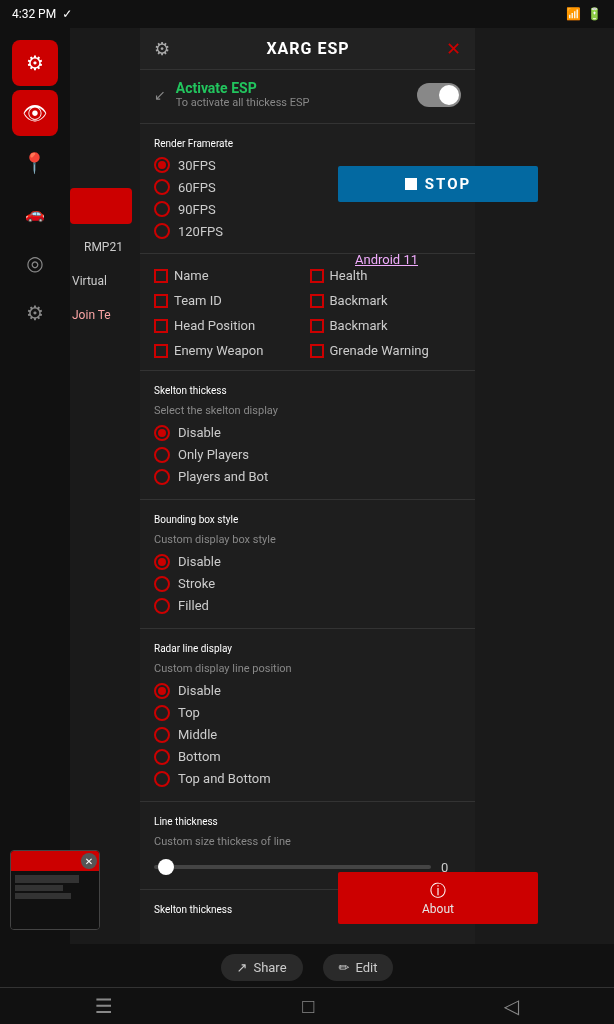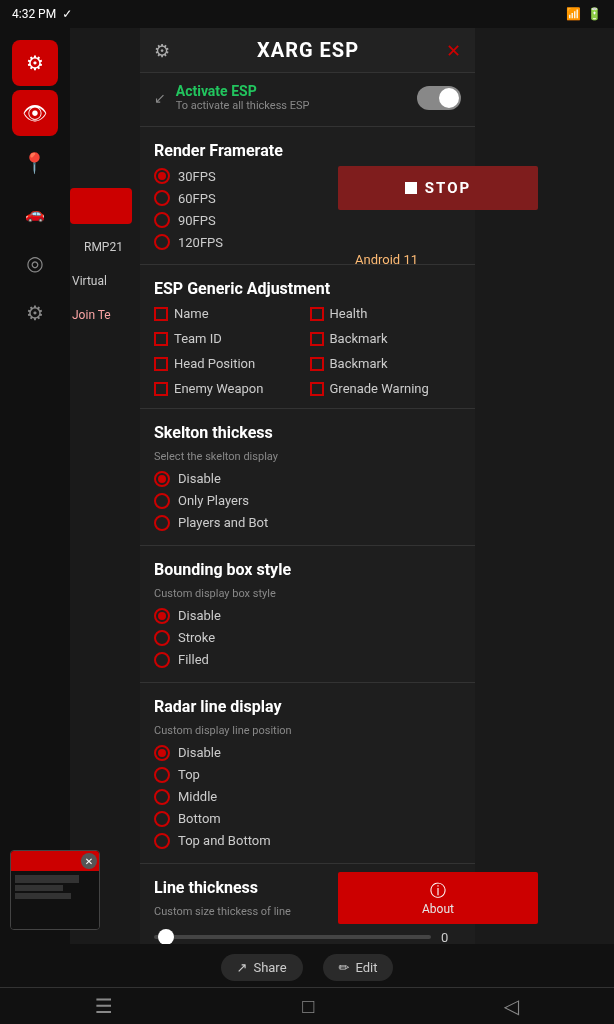--- a/index.html
+++ b/index.html
@@ -92,21 +92,21 @@
     .panel-header {
       background: #222;
       display: flex;
       align-items: center;
       justify-content: space-between;
       padding: 10px 14px;
       border-bottom: 1px solid #333;
     }
     .panel-title {
       color: #fff;
-      font-size: 20px;
+      font-size: 16px;
       font-weight: bold;
       letter-spacing: 1px;
     }
     .gear-icon-header {
       color: #aaa;
       font-size: 18px;
     }
     .close-btn {
       color: #cc0000;
       font-size: 18px;
@@ -161,22 +161,22 @@
       right: 2px;
       transition: left 0.2s;
     }
 
     
     .section {
       padding: 10px 14px 6px;
     }
     .section-title {
       color: #fff;
-      font-size: 16px;
-      font-weight: bold;
+      font-size: 10px;
+      font-weight: normal;
       margin-bottom: 8px;
     }
     .section-subtitle {
       color: #888;
       font-size: 11px;
       margin-bottom: 8px;
     }
 
     
     .radio-group {
@@ -269,22 +269,22 @@
       font-size: 13px;
       min-width: 20px;
     }
 
     
     .stop-btn {
       position: absolute;
       left: 338px;
       top: 166px;
       width: 200px;
-      height: 44px;
-      background: #7f1d1d;
+      height: 36px;
+      background: #0369a1;
       display: flex;
       align-items: center;
       justify-content: center;
       gap: 8px;
       cursor: pointer;
       z-index: 6;
       border-radius: 2px;
     }
     .stop-icon {
       width: 12px;
@@ -296,23 +296,24 @@
       font-size: 15px;
       font-weight: bold;
       letter-spacing: 2px;
     }
 
     
     .android-label {
       position: absolute;
       left: 355px;
       top: 252px;
-      color: #fdba74;
+      color: #f0abfc;
       font-size: 13px;
       z-index: 6;
+      text-decoration: underline;
     }
 
     
     .about-btn {
       position: absolute;
       left: 338px;
       top: 872px;
       width: 200px;
       height: 52px;
       background: #cc0000;
@@ -487,21 +488,20 @@
       <div class="radio-item">
         <div class="radio-circle"></div>
         <span class="radio-label">120FPS</span>
       </div>
     </div>
   </div>
 
   <div class="divider"></div>
 
   <div class="section">
-    <div class="section-title">ESP Generic Adjustment</div>
     <div class="checkbox-grid">
       <div class="checkbox-item">
         <div class="checkbox-box"></div>
         <span class="checkbox-label">Name</span>
       </div>
       <div class="checkbox-item">
         <div class="checkbox-box"></div>
         <span class="checkbox-label">Health</span>
       </div>
       <div class="checkbox-item">

